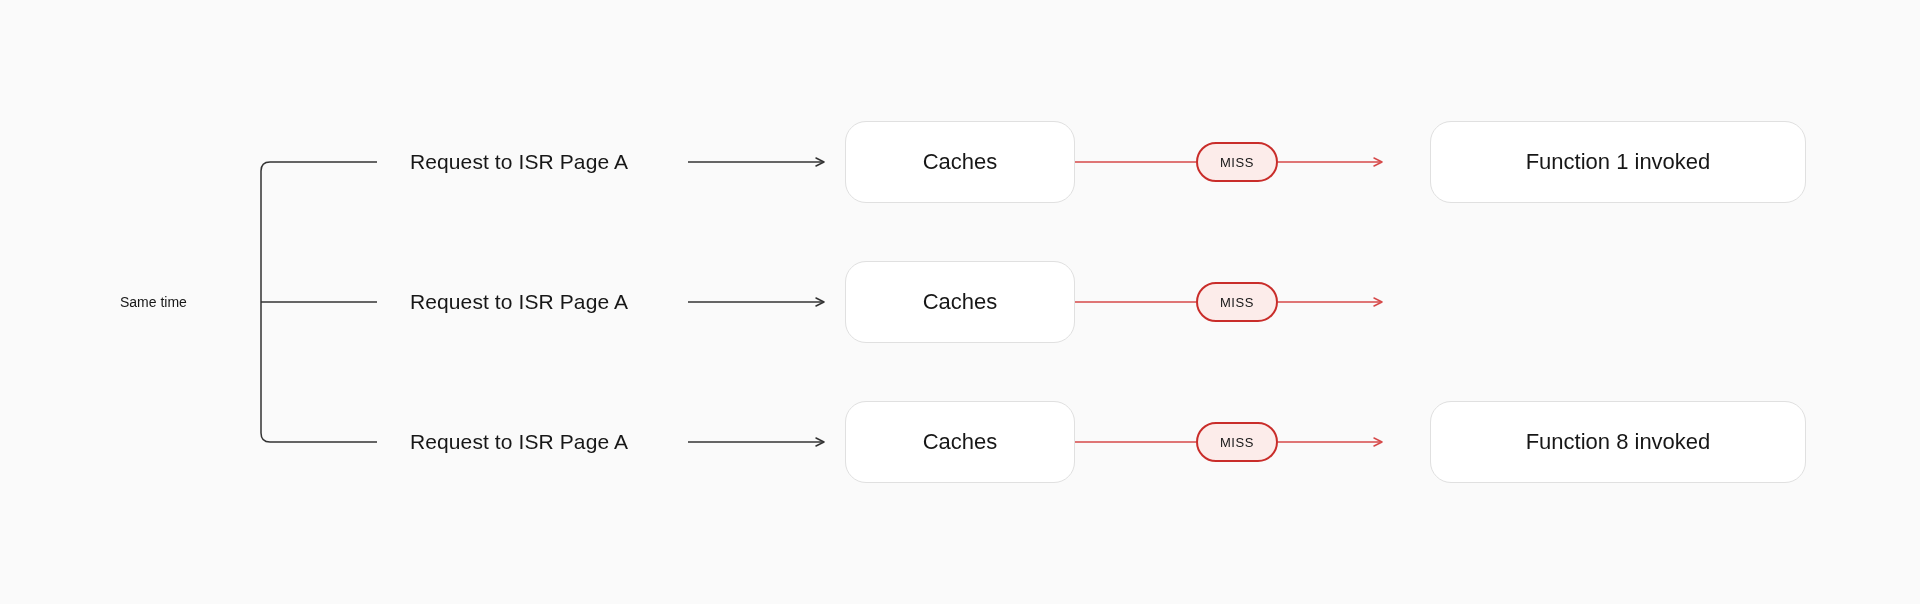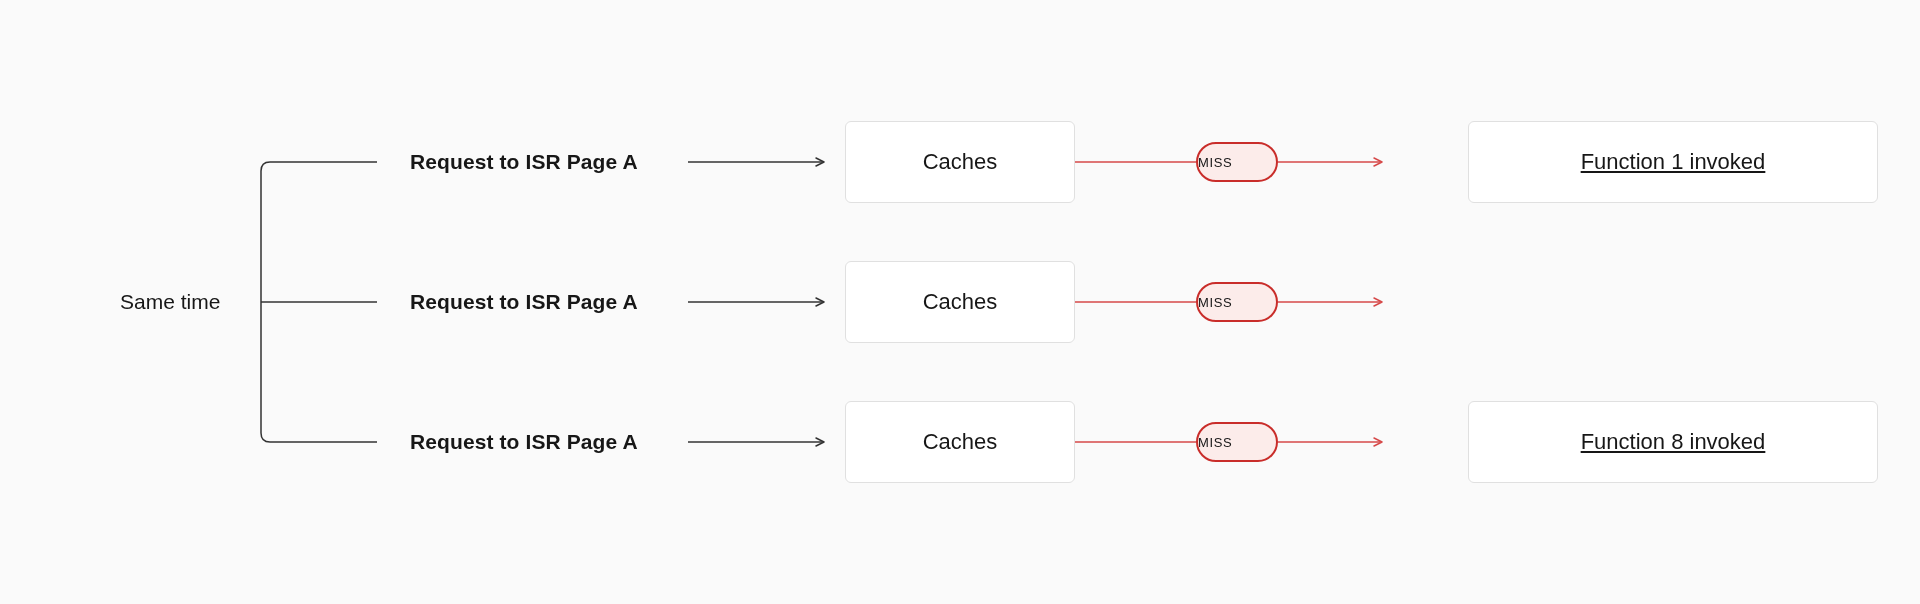--- a/index.html
+++ b/index.html
@@ -34,65 +34,65 @@
   }
   .stroke-dark{stroke:var(--line-dark);fill:none;stroke-width:1.5;}
   .stroke-red{stroke:var(--line-red);fill:none;stroke-width:1.5;}
   .side-label{
     position:absolute;
     left:120px;
     top:288px;
     width:120px;
     height:28px;
     line-height:28px;
-    font-size:21px;
+    font-size:14px;
     font-weight:400;
     color:var(--text);
     white-space:nowrap;
   }
   .request-label{
     position:absolute;
     left:410px;
     width:270px;
     height:82px;
     display:flex;
     align-items:center;
     font-size:21px;
-    font-weight:700;
+    font-weight:400;
     letter-spacing:.1px;
     color:var(--text);
     white-space:nowrap;
   }
   .box{
     position:absolute;
     height:82px;
     background:var(--box-fill);
     border:1px solid var(--box-border);
-    border-radius:6px;
+    border-radius:21px;
     display:flex;
     align-items:center;
     justify-content:center;
     font-size:22px;
     font-weight:400;
     color:var(--text);
     white-space:nowrap;
   }
   .cache-box{left:845px;width:230px;}
-  .fn-box{left:1468px;width:410px;text-decoration:underline;}
+  .fn-box{left:1430px;width:376px;}
   .pill{
     position:absolute;
     left:1196px;
     width:82px;
     height:40px;
     background:var(--badge-fill);
     border:2.5px solid var(--badge-border);
     border-radius:20px;
     display:flex;
     align-items:center;
-    justify-content:flex-start;
+    justify-content:center;
     font-size:13px;
     font-weight:500;
     letter-spacing:.6px;
     color:var(--text);
   }
   .r0{top:121px;}  .p0{top:142px;}
   .r1{top:261px;}  .p1{top:282px;}
   .r2{top:401px;}  .p2{top:422px;}
 </style>
 </head>

